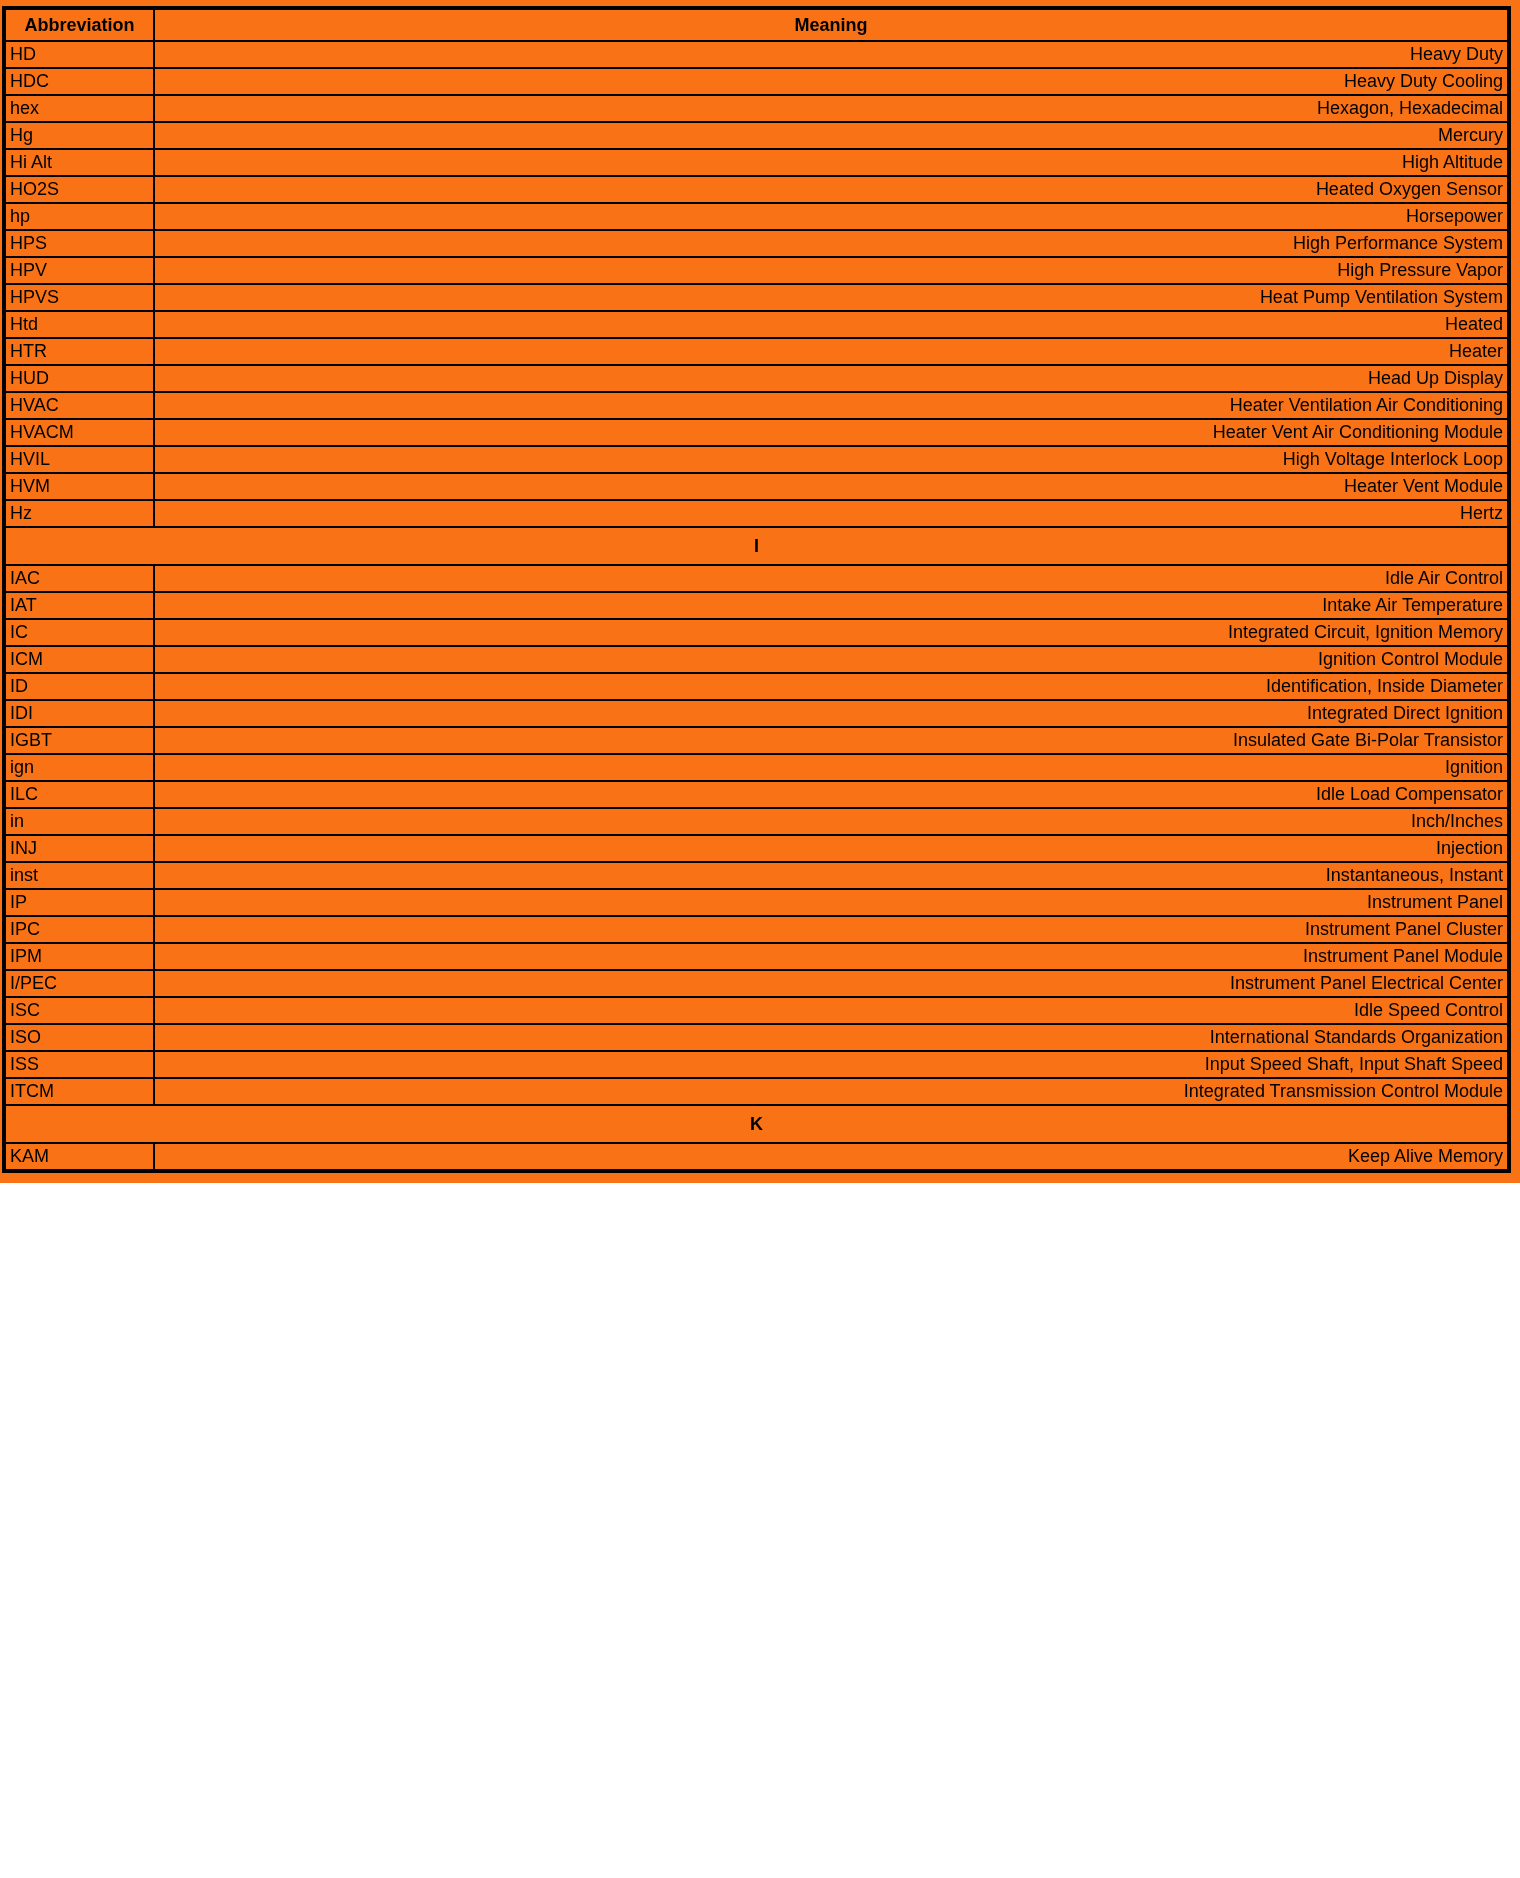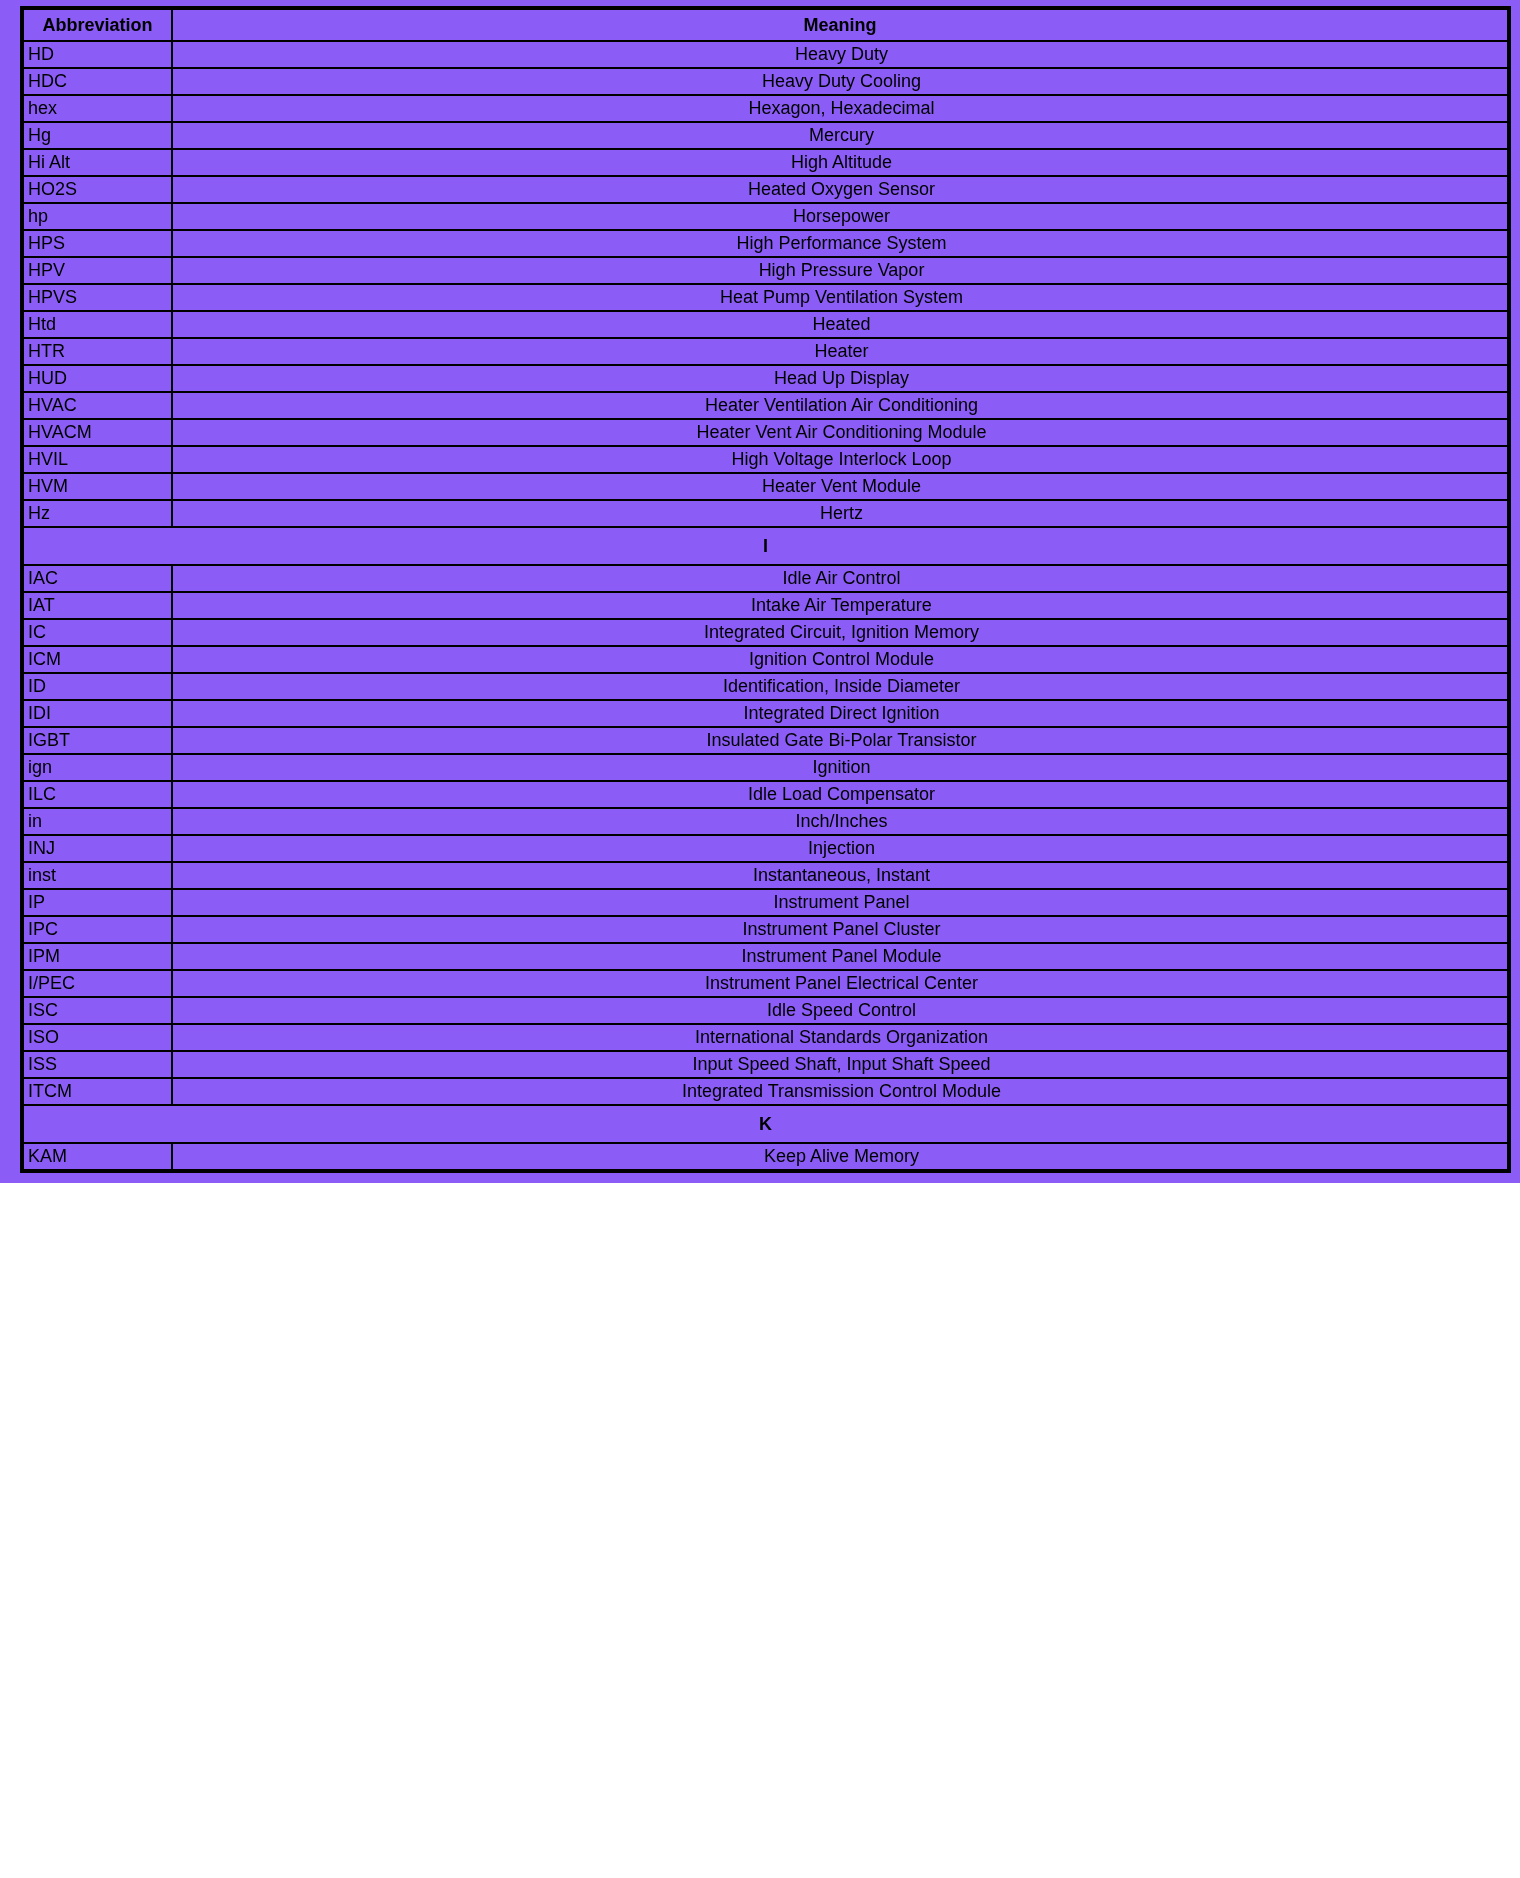--- a/index.html
+++ b/index.html
@@ -5,22 +5,22 @@
   html, body {
     margin: 0;
     padding: 0;
     background: #ffffff;
     font-family: "Liberation Sans", "DejaVu Sans", sans-serif;
     color: #000000;
   }
   .page {
     width: 1520px;
     box-sizing: border-box;
-    padding: 6px 9px 10px 20px;
-    background: #8b5cf6;
+    padding: 6px 9px 10px 2px;
+    background: #f97316;
   }
   table.abbr-table {
     width: 100%;
     border-collapse: collapse;
     table-layout: fixed;
     border: 4px solid #000000;
   }
   table.abbr-table th,
   table.abbr-table td {
     border: 2px solid #000000;
@@ -38,21 +38,21 @@
     height: 33px;
     padding: 2px 4px;
     border-bottom-width: 3px;
   }
   td.abbr-cell {
     text-align: left;
     height: 27px;
     padding: 2px 4px;
   }
   td.meaning-cell {
-    text-align: center;
+    text-align: right;
     padding: 2px 4px 2px 7px;
   }
   td.section-cell {
     text-align: center;
     font-weight: bold;
     height: 38px;
     padding: 2px 4px;
   }
 </style>
 </head>

